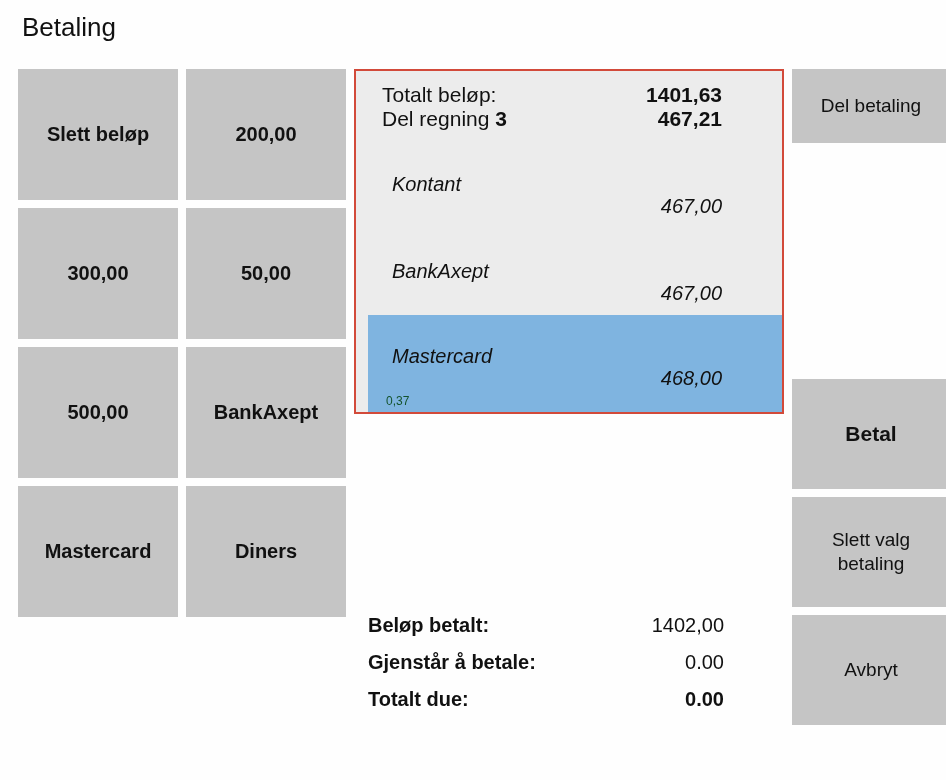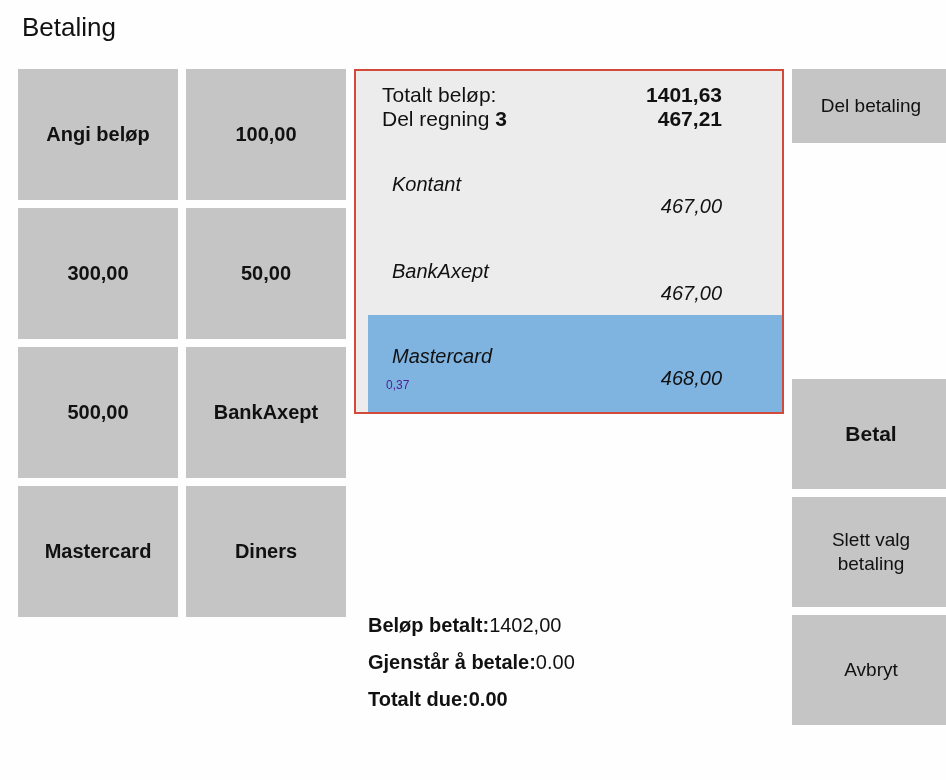--- a/index.html
+++ b/index.html
@@ -74,32 +74,33 @@
   }
   .pay-line .amount { padding-right: 46px; margin-top: 44px; }
   .pay-line.selected {
     background: #7fb4e0;
     position: relative;
     padding-bottom: 22px;
     padding-top: 8px;
   }
   .pay-line.selected .sub {
     position: absolute;
-    bottom: 20px;
+    bottom: 4px;
     left: 18px;
     font-size: 12px;
     font-style: normal;
-    color: #4c1d95;
+    color: #14532d;
   }
   .totals-block {
     margin-top: 20px;
     padding: 0 14px;
   }
   .trow {
     display: flex;
+    justify-content: space-between;
     font-size: 20px;
     margin-bottom: 14px;
   }
   .trow .tval { padding-right: 46px; }
   .trow .tlabel.bold, .trow .tval.bold { font-weight: 700; }
   
   .right-col {
     display: flex;
     flex-direction: column;
     gap: 8px;
@@ -123,22 +124,22 @@
   .betal { font-weight: 700; font-size: 21px; }
 </style>
 </head>
 <body>
 
 <div class="page-title">Betaling</div>
 
 <div class="layout">
 
   <div class="keypad">
-    <button class="key-btn">Angi beløp</button>
-    <button class="key-btn">100,00</button>
+    <button class="key-btn">Slett beløp</button>
+    <button class="key-btn">200,00</button>
     <button class="key-btn">300,00</button>
     <button class="key-btn">50,00</button>
     <button class="key-btn">500,00</button>
     <button class="key-btn">BankAxept</button>
     <button class="key-btn">Mastercard</button>
     <button class="key-btn">Diners</button>
   </div>
 
   <div class="middle">
     <div class="summary-box">

